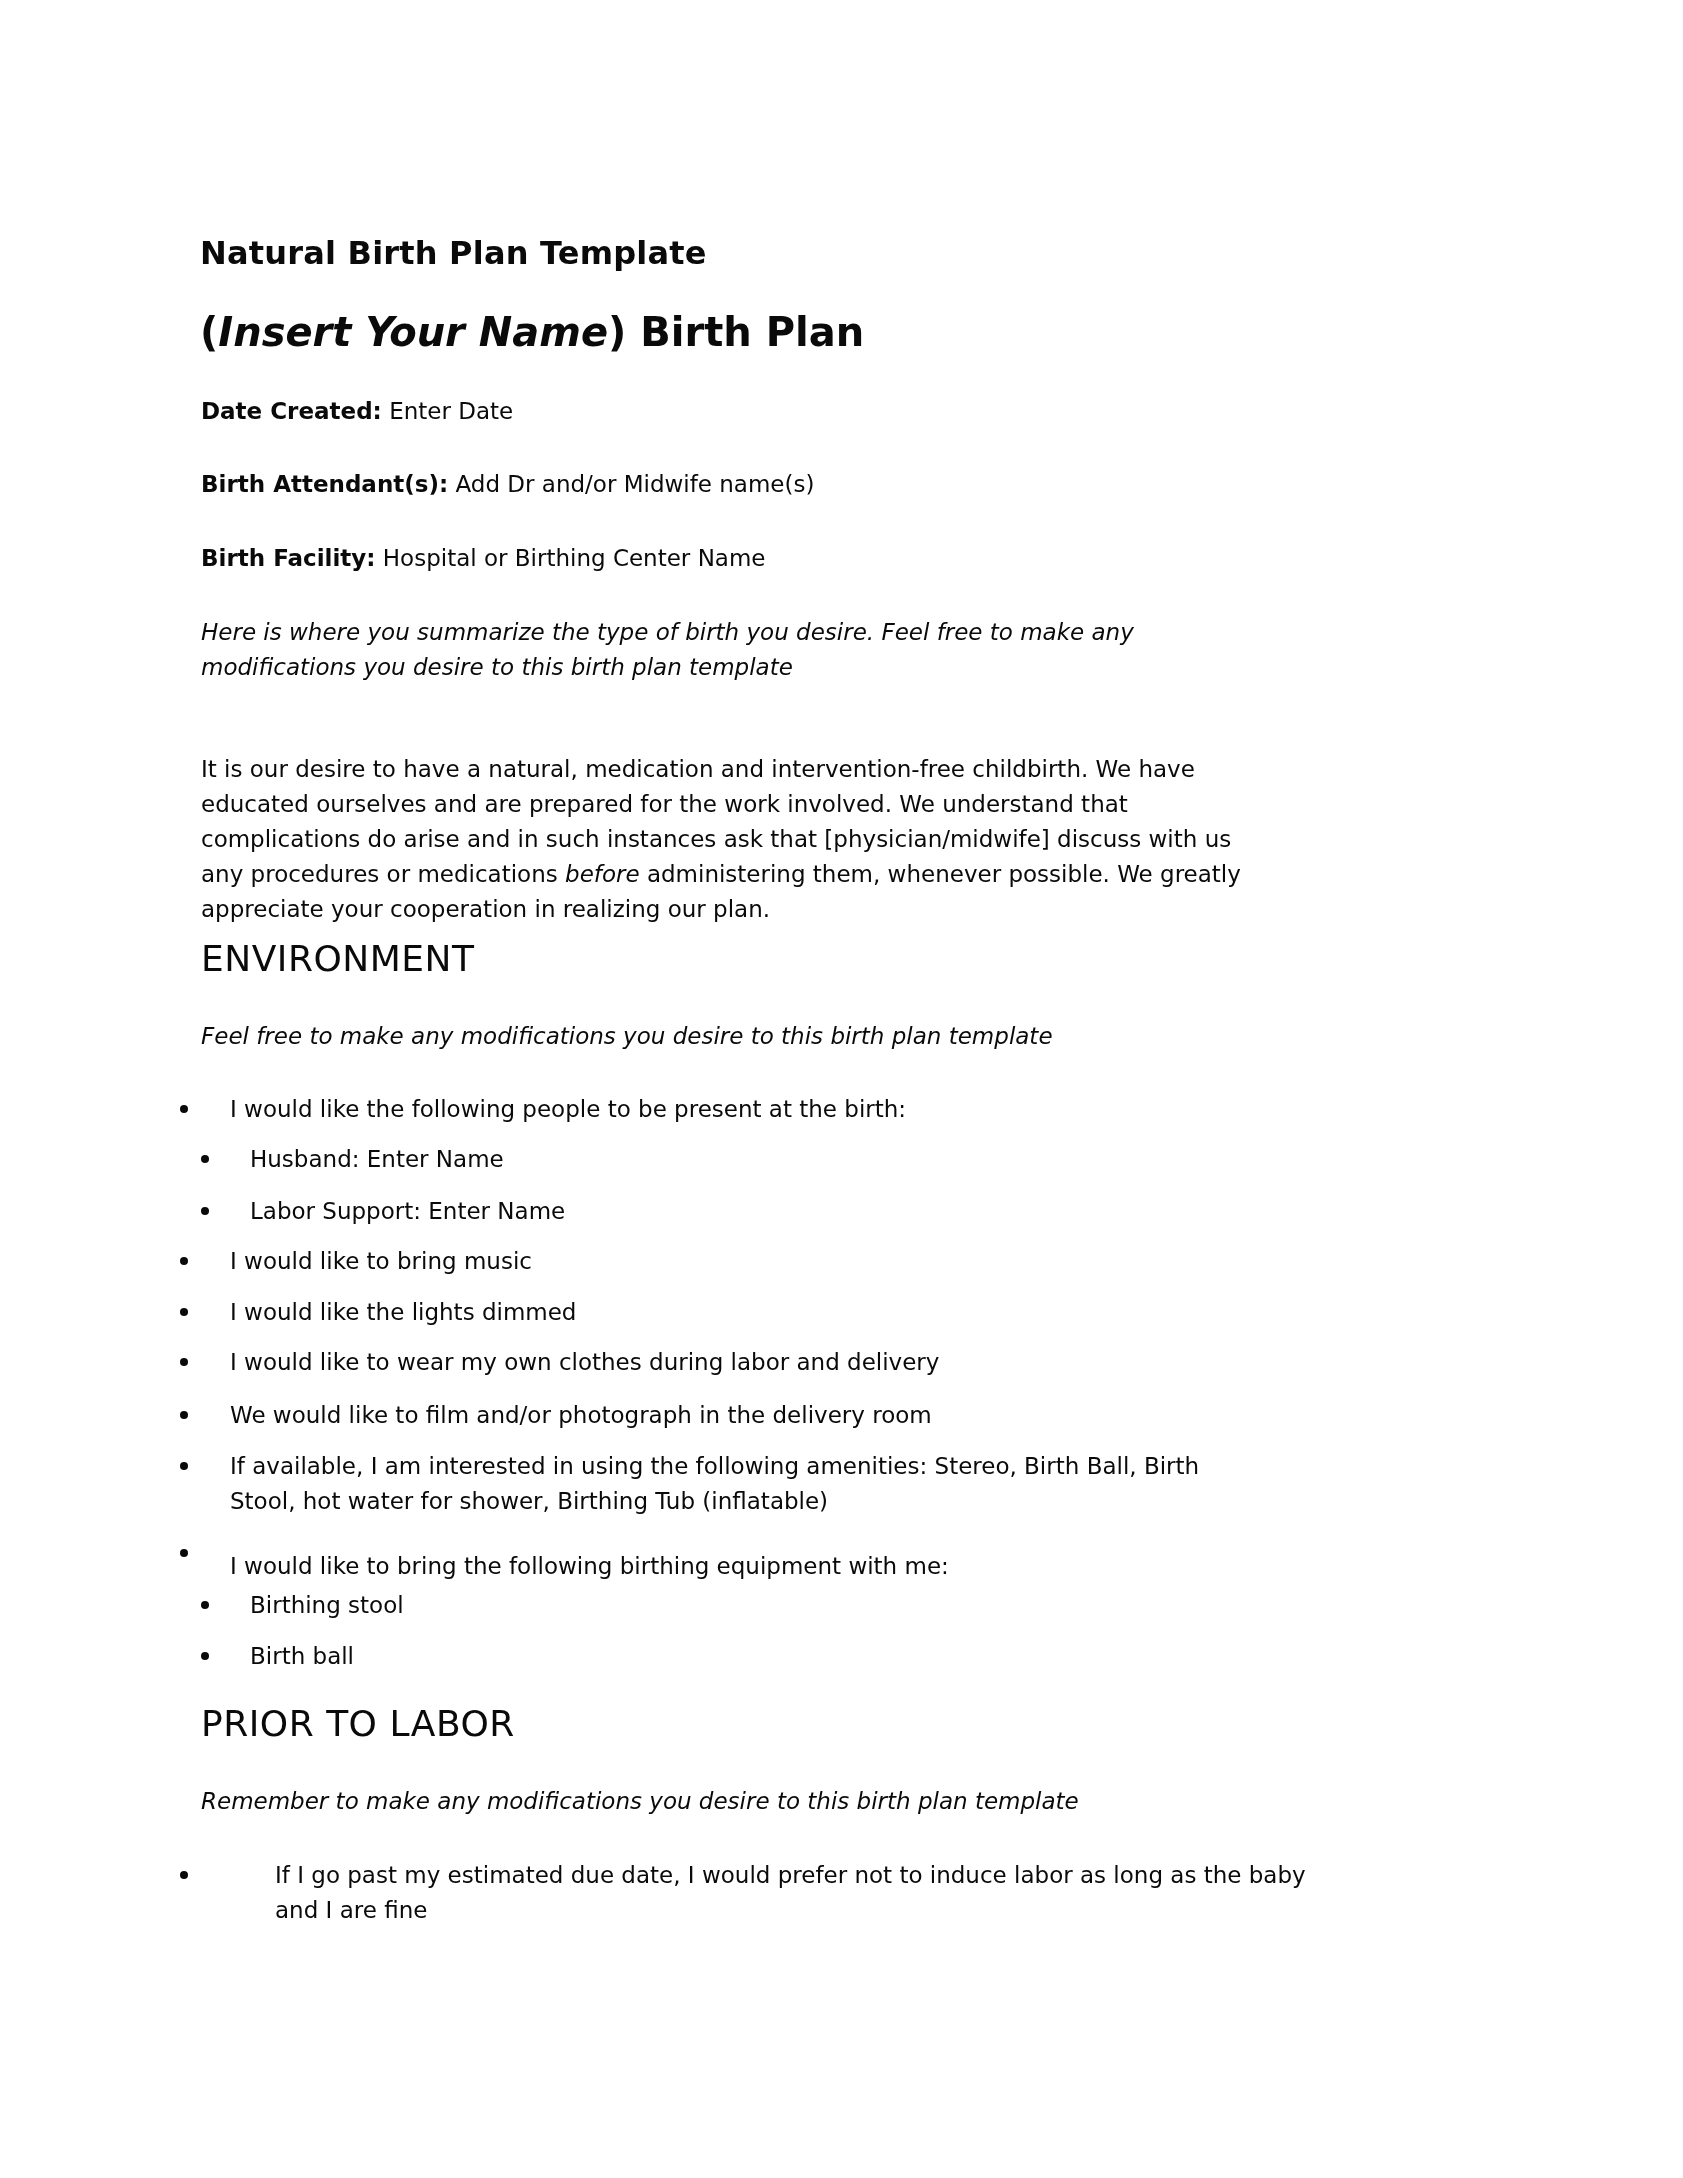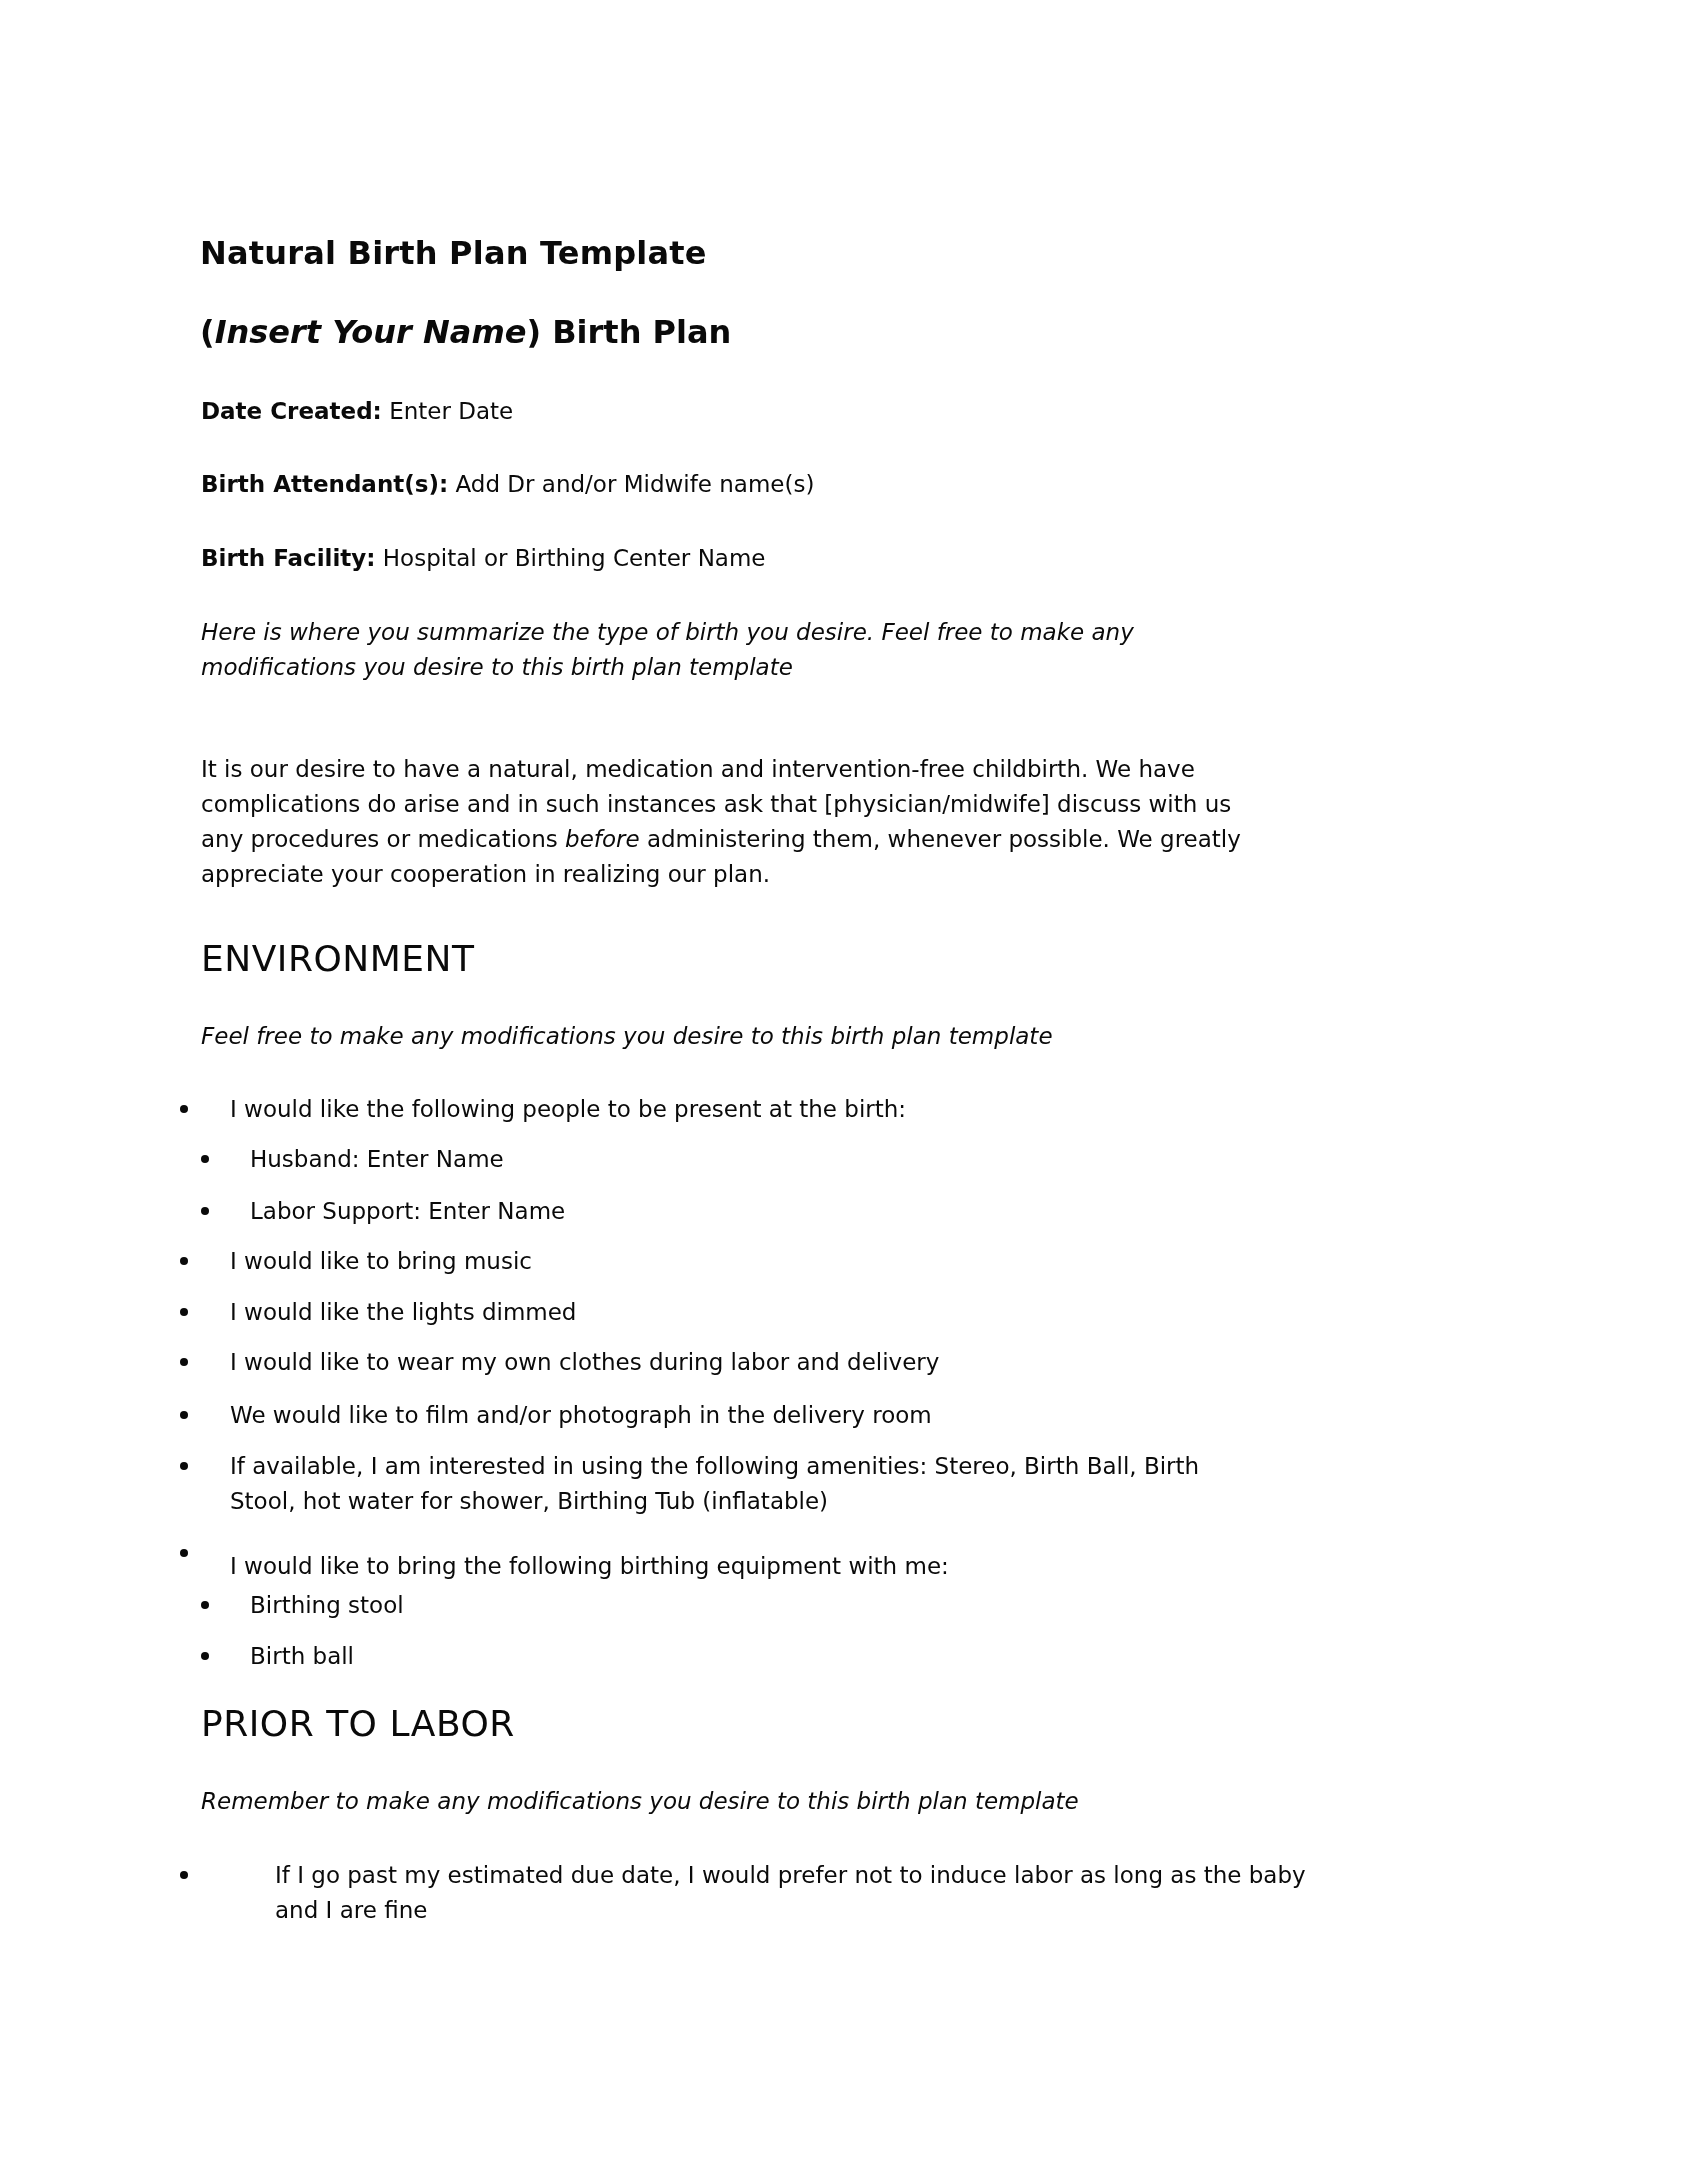--- a/index.html
+++ b/index.html
@@ -1,20 +1,20 @@
 <!DOCTYPE html>
 <html><head>
 <meta charset="utf-8">
 <style>
   html, body { margin: 0; padding: 0; background: #ffffff; }
   body { width: 1683px; height: 2178px; position: relative; overflow: hidden;
          font-family: "DejaVu Sans", sans-serif; color: #0a0a0a; }
   .abs { position: absolute; white-space: nowrap; }
   .title { left: 200px; top: 227px; font-size: 32px; line-height: 53px; font-weight: bold; letter-spacing: 0.2px; }
-  .subtitle { left: 200px; top: 310px; font-size: 32px; line-height: 44px; font-weight: bold; }
+  .subtitle { left: 200px; top: 310px; font-size: 40px; line-height: 44px; font-weight: bold; }
   .subtitle .it { font-style: italic; }
   .body { font-size: 23px; line-height: 35px; }
   .field { left: 201px; }
   .field b { font-weight: bold; }
   .para { left: 201px; }
   .para .line { display: block; height: 35px; }
   .italic { font-style: italic; }
   .heading { left: 201px; font-size: 36px; line-height: 44px; font-weight: normal; letter-spacing: 0.5px; }
   .bullet-dot { position: absolute; width: 8px; height: 8px; border-radius: 50%; background: #0a0a0a; }
   .li { position: absolute; font-size: 23px; line-height: 35px; white-space: nowrap; }
@@ -39,20 +39,21 @@
   <b>Birth Facility:</b> <span>Hospital or Birthing Center Name</span>
 </div>
 
 <div class="abs body para italic" style="top:615px;">
   <span class="line">Here is where you summarize the type of birth you desire. Feel free to make any</span>
   <span class="line">modifications you desire to this birth plan template</span>
 </div>
 
 <div class="abs body para" style="top:722px;margin-top:30px;">
   <span class="line">It is our desire to have a natural, medication and intervention-free childbirth. We have</span>
+  <span class="line">educated ourselves and are prepared for the work involved. We understand that</span>
   <span class="line">complications do arise and in such instances ask that [physician/midwife] discuss with us</span>
   <span class="line"><span>any procedures or medications </span><em>before</em><span> administering them, whenever possible. We greatly</span></span>
   <span class="line">appreciate your cooperation in realizing our plan.</span>
 </div>
 
 <div class="abs heading" style="top:937px;">ENVIRONMENT</div>
 <div class="abs body para italic" style="top:1019px;">Feel free to make any modifications you desire to this birth plan template</div>
 
 <div>
 

